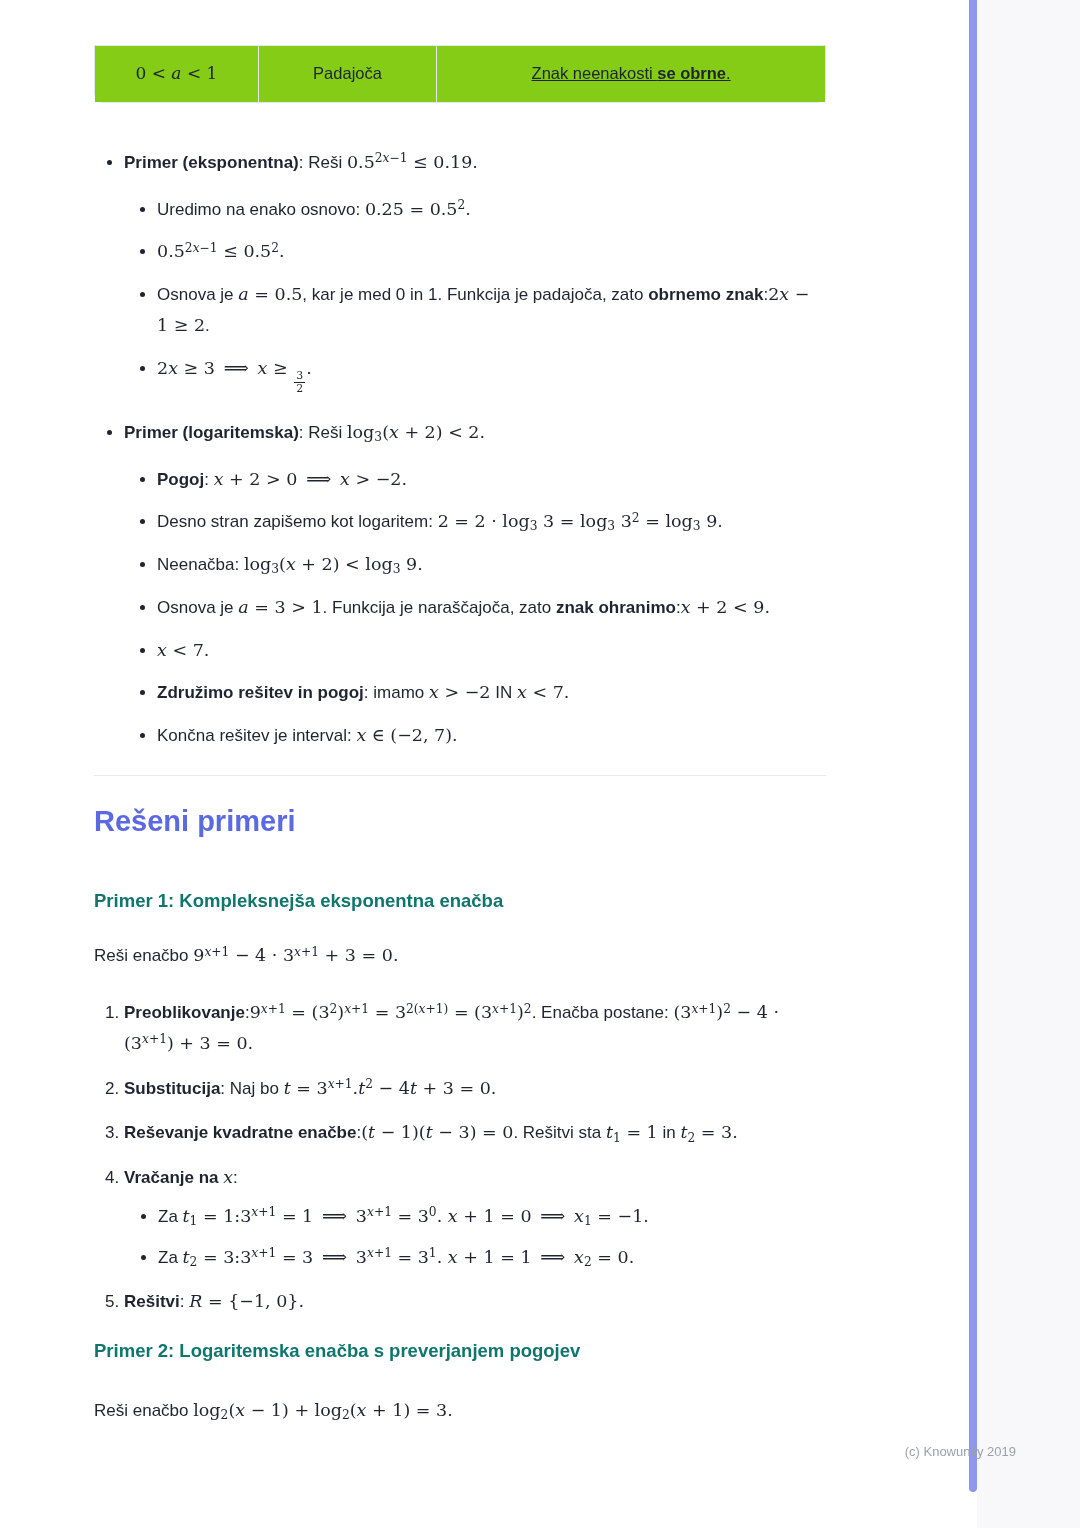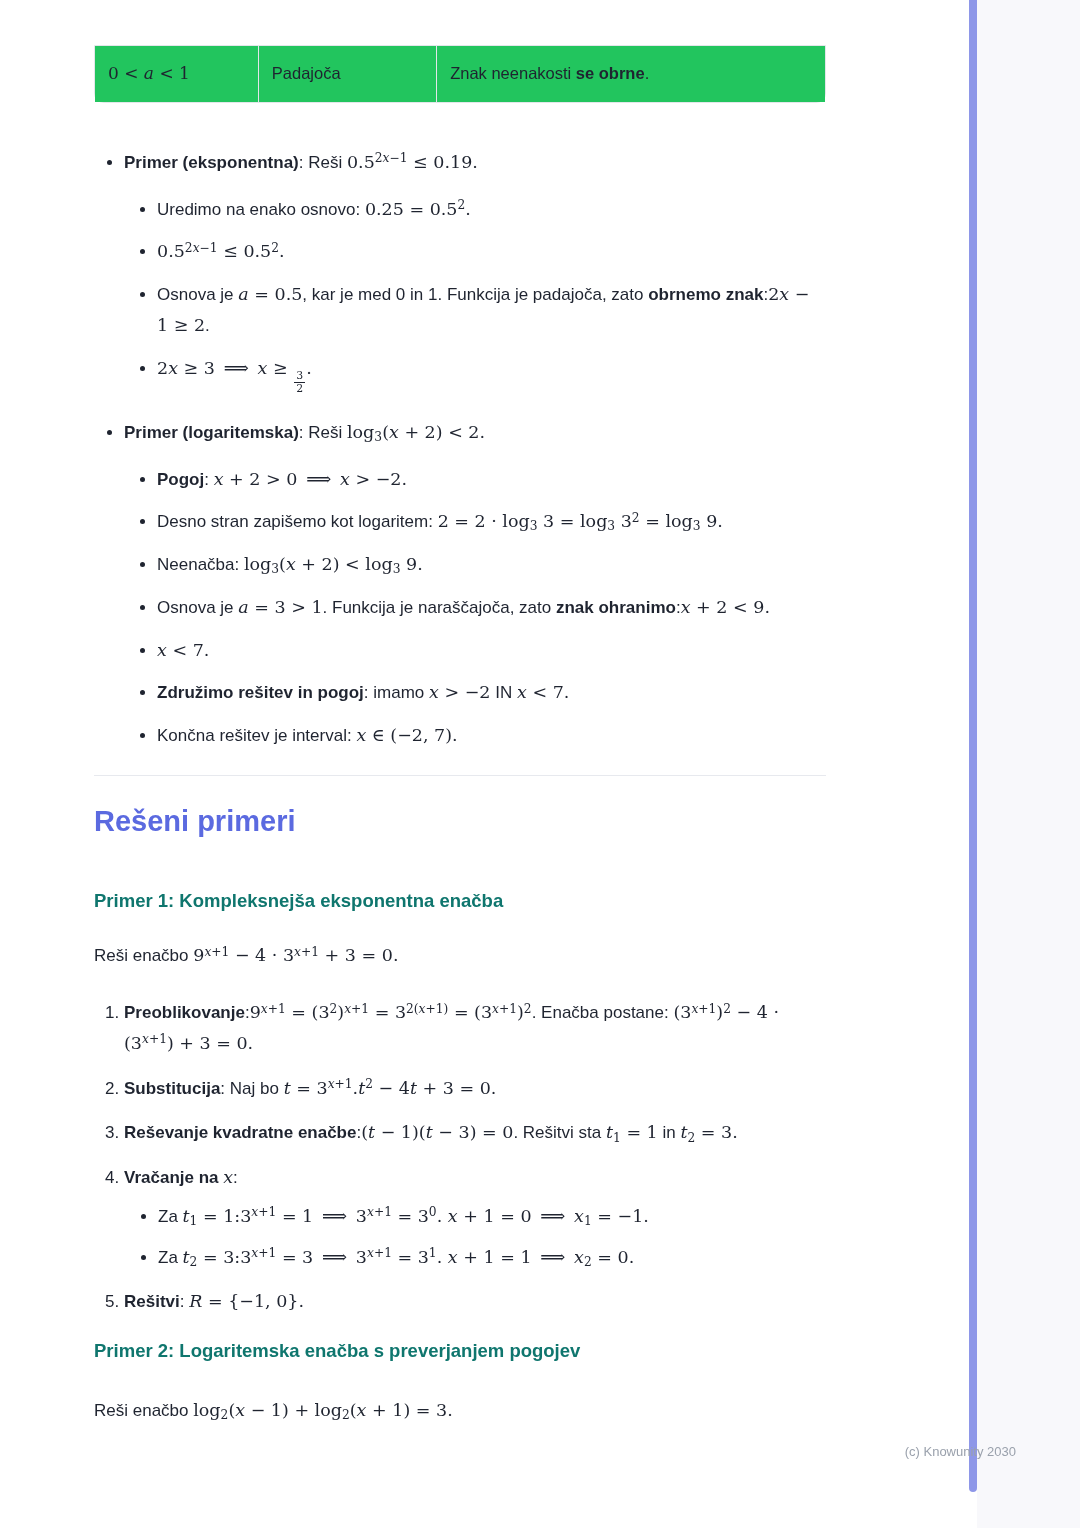--- a/index.html
+++ b/index.html
@@ -20,23 +20,23 @@
   .sup{font-size:0.72em;position:relative;top:-0.45em;}
   .sub{font-size:0.72em;position:relative;top:0.25em;}
   .frac{display:inline-flex;flex-direction:column;align-items:center;
     font-family:"DejaVu Serif","Liberation Serif",serif;font-size:0.64em;line-height:1.08;
     vertical-align:-0.55em;padding:0 1px;}
   .frac .den{border-top:1px solid currentColor;padding:0 2px;}
 
   
   table.cmp{width:100%;border-collapse:separate;border-spacing:0;border:1px solid var(--border);
     border-radius:0 0 10px 10px;font-size:16.5px;}
-  table.cmp td{border-right:1px solid var(--border);padding:13px 13px;vertical-align:middle;background:#22c55e;}
+  table.cmp td{border-right:1px solid var(--border);padding:13px 13px;vertical-align:middle;background:#84cc16;text-align:center;}
   table.cmp td:last-child{border-right:none;}
-  td.c1{width:158px;} td.c2{width:172px;} td.c3{width:374px;}
+  td.c1{width:158px;} td.c2{width:172px;} td.c3{width:374px;text-decoration:underline;}
 
   
   ul.l1{list-style:disc;padding-left:30px;margin:44px 0 24px 0;}
   ul.l1 > li{margin-bottom:22px;}
   ul.l2{list-style:disc;padding-left:33px;margin-top:16px;}
   ul.l2 > li{margin-bottom:12px;}
   ol.steps{list-style:decimal;padding-left:30px;margin:0 0 10px 0;}
   ol.steps > li{margin-bottom:14px;}
   ul.l2b{list-style:disc;padding-left:34px;margin-top:8px;}
   ul.l2b > li{margin-bottom:10px;}
@@ -117,14 +117,14 @@
         </ul>
       </li>
       <li><span class="line"><span class="b">Rešitvi</span><span class="">: </span><span class="mi">R</span><span class="mm"> = {−1, 0}.</span></span></li>
     </ol>
 
     <h3 class="ex-title ex-title2">Primer 2: Logaritemska enačba s preverjanjem pogojev</h3>
     <p class="para"><span class="line"><span class="">Reši enačbo </span><span class="mm">log</span><span class="mm sub">2</span><span class="mm">(</span><span class="mi">x</span><span class="mm"> − 1) + log</span><span class="mm sub">2</span><span class="mm">(</span><span class="mi">x</span><span class="mm"> + 1) = 3.</span></span></p>
 
   </div>
 
-  <div class="footer">(c) Knowunity 2030</div>
+  <div class="footer">(c) Knowunity 2019</div>
 </div>
 
 </body></html>

